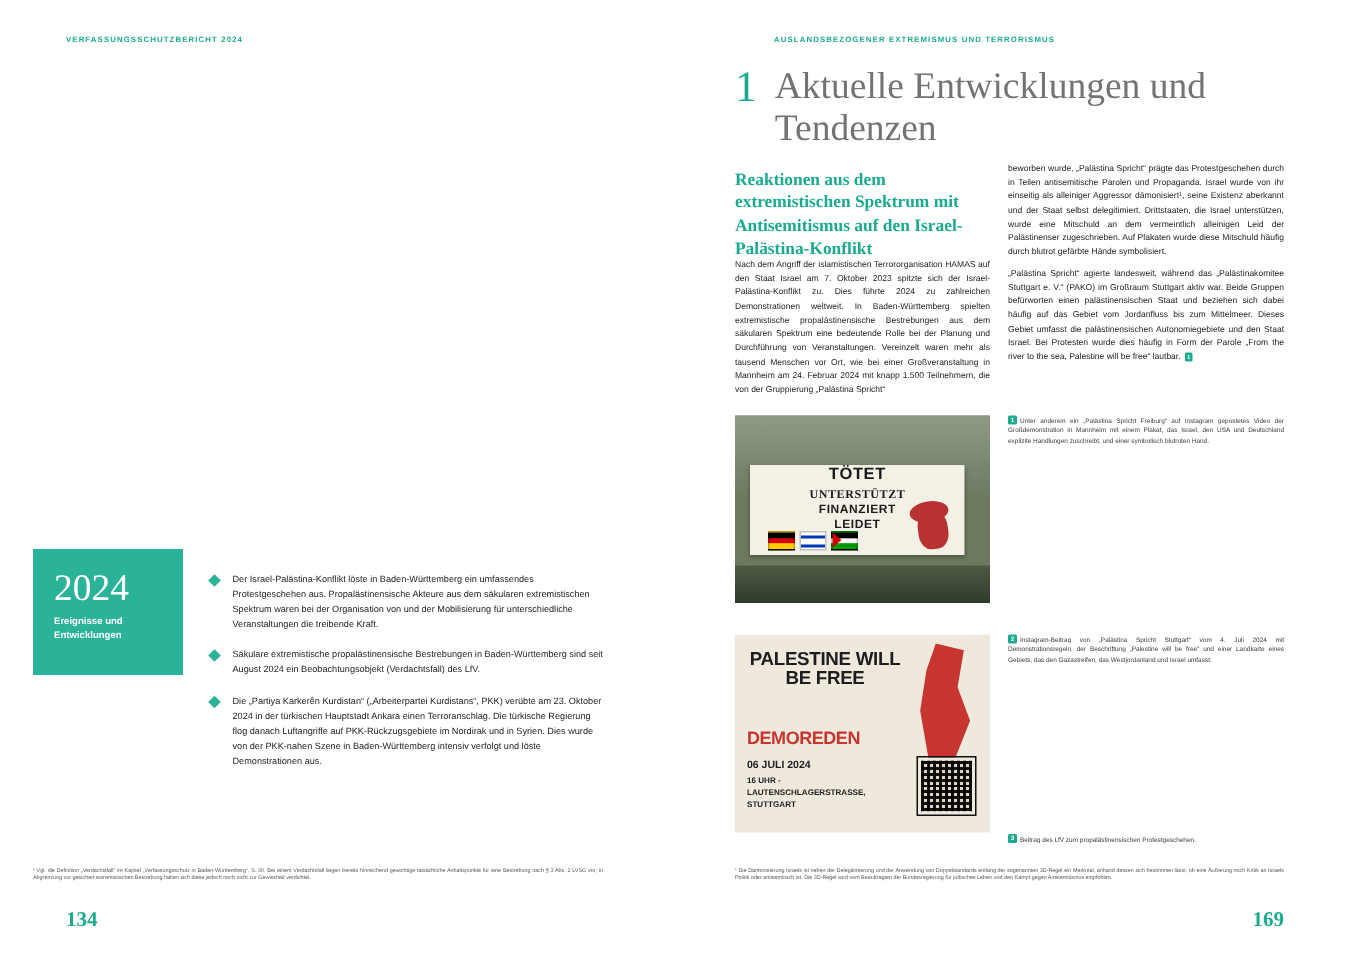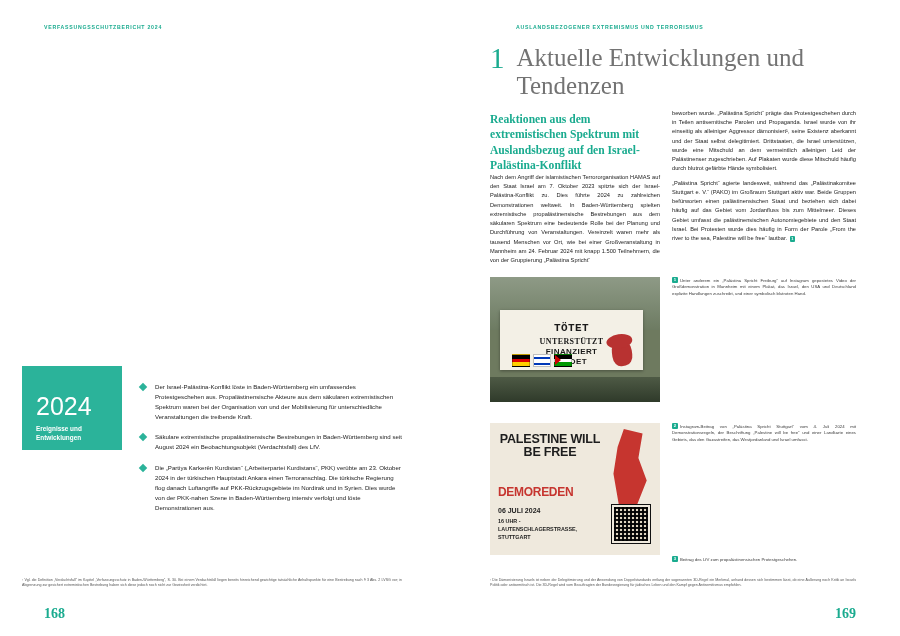--- a/index.html
+++ b/index.html
@@ -129,21 +129,21 @@
     background: #f3f0e6;
     box-shadow: 0 1px 3px rgba(0,0,0,.35);
   }
   .photo .banner .line {
     color: #1a1a1a;
     font-family: "Liberation Sans", sans-serif;
     font-weight: bold;
     text-align: center;
     letter-spacing: .4px;
   }
-  .photo .banner .l1 { font-size: 11px; margin-top: 12px; font-family: Liberation Mono, monospace; }
+  .photo .banner .l1 { font-size: 11px; margin-top: 0; }
   .photo .banner .l2 { font-size: 8px; margin-top: 3px; font-family: Liberation Serif, serif; }
   .photo .banner .l3 { font-size: 8px; margin-top: 1px; text-align: center; }
   .photo .banner .l4 { font-size: 8px; margin-top: 1px; }
   .photo .flags {
     position: absolute;
     left: 8%;
     bottom: 4%;
     display: flex;
     gap: 3px;
   }
@@ -294,24 +294,24 @@
   .tealbox {
     position: absolute;
     left: 22px;
     top: 366px;
     width: 100px;
     height: 84px;
     background: #2bb39a;
     color: #ffffff;
   }
   .tealbox .year {
-    font-family: Liberation Sans, sans-serif;
+    font-family: Liberation Serif, serif;
     font-size: 25px;
     line-height: 1;
-    padding: 28px 0 0 14px;
+    padding: 14px 0 0 14px;
     font-weight: normal;
   }
   .tealbox .label {
     font-size: 6.4px;
     font-weight: bold;
     line-height: 1.35;
     padding: 6px 14px 0 14px;
   }
 
   
@@ -361,21 +361,21 @@
   <div class="runhead left">VERFASSUNGSSCHUTZBERICHT 2024</div>
   <div class="runhead right">AUSLANDSBEZOGENER EXTREMISMUS UND TERRORISMUS</div>
 
   <div class="chapter">
     <div class="chapter-row">
       <div class="chapter-num">1</div>
       <div class="chapter-title">Aktuelle Entwicklungen und Tendenzen</div>
     </div>
   </div>
 
-  <div class="subhead">Reaktionen aus dem extremistischen Spektrum mit Auslandsbezug auf den Israel-Palästina-Konflikt</div>
+  <div class="subhead">Reaktionen aus dem extremistischen Spektrum mit Antisemitismus auf den Israel-Palästina-Konflikt</div>
 
   <div class="col col-a">
     <p>Nach dem Angriff der islamistischen Terrororganisation HAMAS auf den Staat Israel am 7. Oktober 2023 spitzte sich der Israel-Palästina-Konflikt zu. Dies führte 2024 zu zahlreichen Demonstrationen weltweit. In Baden-Württemberg spielten extremistische propalästinensische Bestrebungen aus dem säkularen Spektrum eine bedeutende Rolle bei der Planung und Durchführung von Veranstaltungen. Vereinzelt waren mehr als tausend Menschen vor Ort, wie bei einer Großveranstaltung in Mannheim am 24. Februar 2024 mit knapp 1.500 Teilnehmern, die von der Gruppierung „Palästina Spricht“</p>
   </div>
 
   <div class="col col-b">
     <p>beworben wurde. „Palästina Spricht“ prägte das Protestgeschehen durch in Teilen antisemitische Parolen und Propaganda. Israel wurde von ihr einseitig als alleiniger Aggressor dämonisiert¹, seine Existenz aberkannt und der Staat selbst delegitimiert. Drittstaaten, die Israel unterstützen, wurde eine Mitschuld an dem vermeintlich alleinigen Leid der Palästinenser zugeschrieben. Auf Plakaten wurde diese Mitschuld häufig durch blutrot gefärbte Hände symbolisiert.</p>
     <p>
       <span>„Palästina Spricht“ agierte landesweit, während das „Palästinakomitee Stuttgart e. V.“ (PAKO) im Großraum Stuttgart aktiv war. Beide Gruppen befürworten einen palästinensischen Staat und beziehen sich dabei häufig auf das Gebiet vom Jordanfluss bis zum Mittelmeer. Dieses Gebiet umfasst die palästinensischen Autonomiegebiete und den Staat Israel. Bei Protesten wurde dies häufig in Form der Parole „From the river to the sea, Palestine will be free“ lautbar.</span>
       <span class="badge-inline">1</span>
@@ -440,16 +440,16 @@
     </div>
     <div class="bullet">
       <div class="dia"></div>
       <div class="txt">Die „Partiya Karkerên Kurdistan“ („Arbeiterpartei Kurdistans“, PKK) verübte am 23. Oktober 2024 in der türkischen Hauptstadt Ankara einen Terroranschlag. Die türkische Regierung flog danach Luftangriffe auf PKK-Rückzugsgebiete im Nordirak und in Syrien. Dies wurde von der PKK-nahen Szene in Baden-Württemberg intensiv verfolgt und löste Demonstrationen aus.</div>
     </div>
   </div>
 
   <div class="footnote fn-left">¹ Vgl. die Definition „Verdachtsfall“ im Kapitel „Verfassungsschutz in Baden-Württemberg“, S. 30. Bei einem Verdachtsfall liegen bereits hinreichend gewichtige tatsächliche Anhaltspunkte für eine Bestrebung nach § 3 Abs. 2 LVSG vor; in Abgrenzung zur gesichert extremistischen Bestrebung haben sich diese jedoch noch nicht zur Gewissheit verdichtet.</div>
   <div class="footnote fn-right">¹ Die Dämonisierung Israels ist neben der Delegitimierung und der Anwendung von Doppelstandards entlang der sogenannten 3D-Regel ein Merkmal, anhand dessen sich bestimmen lässt, ob eine Äußerung noch Kritik an Israels Politik oder antisemitisch ist. Die 3D-Regel wird vom Beauftragten der Bundesregierung für jüdisches Leben und den Kampf gegen Antisemitismus empfohlen.</div>
 
-  <div class="folio left">168</div>
+  <div class="folio left">134</div>
   <div class="folio right">169</div>
 
 </div>
 
 </body></html>

